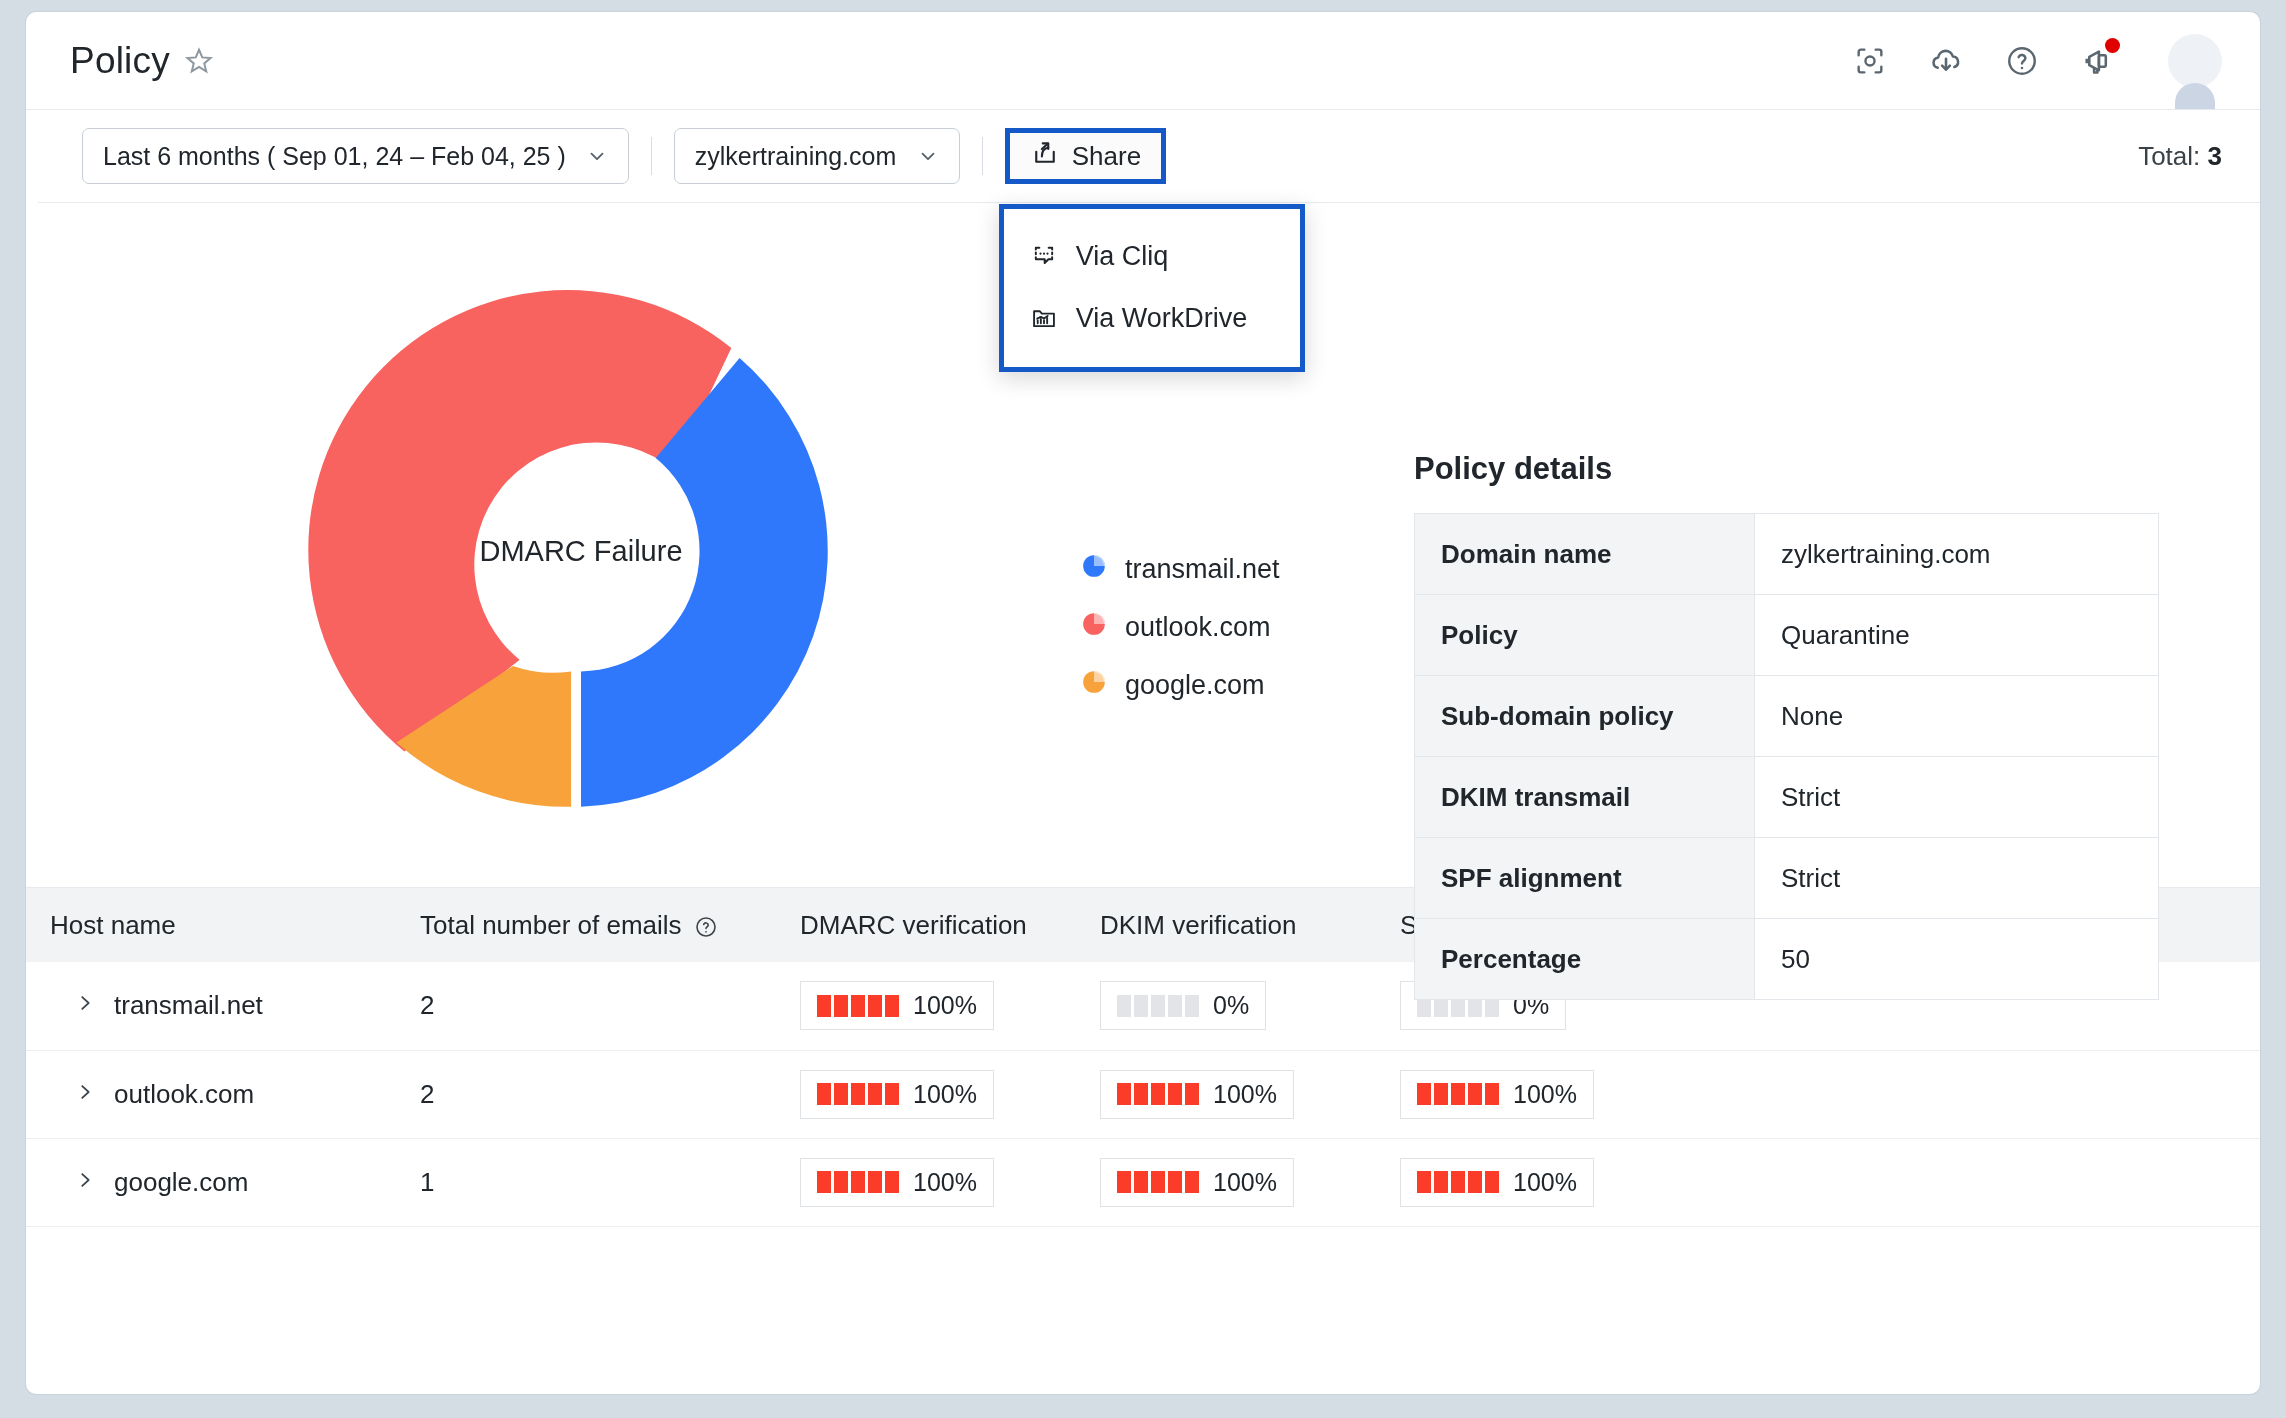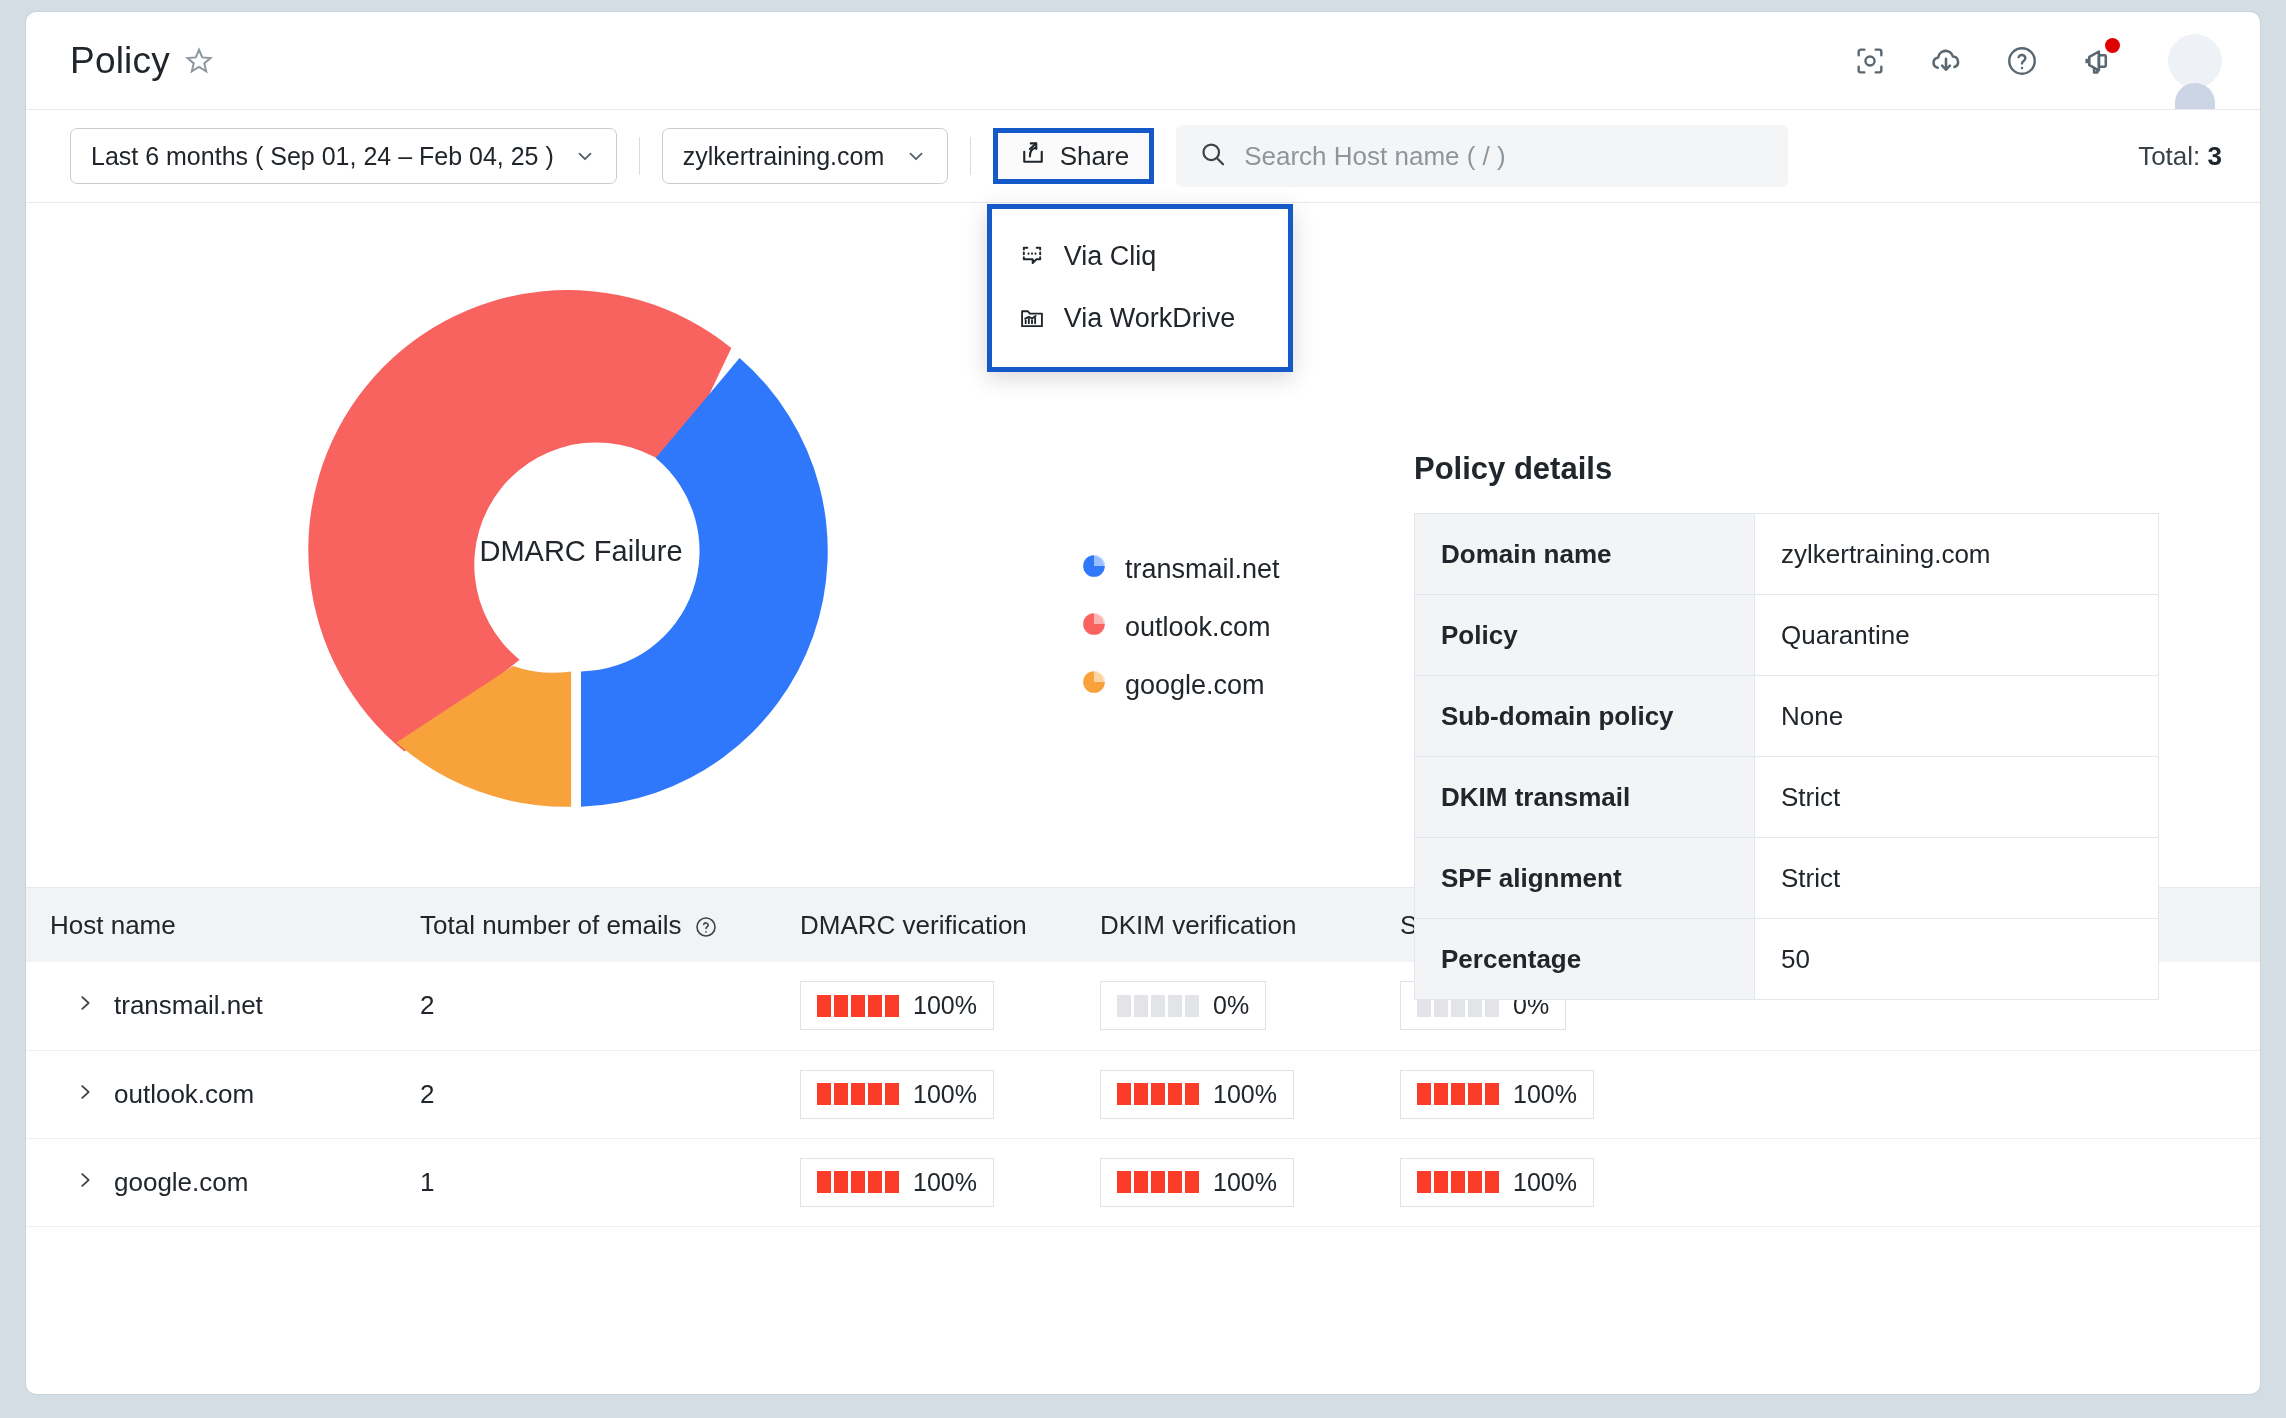--- a/index.html
+++ b/index.html
@@ -79,20 +79,21 @@
 
   
   .toolbar {
     position: relative;
     height: 93px;
     border-bottom: 1px solid #e6eaee;
     display: flex;
     align-items: center;
     padding: 0 38px 0 44px;
     gap: 0;
+    margin-left: 12px;
   }
   .select-box {
     height: 56px;
     border: 1px solid #c8ced4;
     border-radius: 7px;
     display: flex;
     align-items: center;
     padding: 0 20px;
     font-size: 25px;
     color: #20262b;
@@ -379,29 +380,20 @@
               <path d="M3.5 19V6.2h5l1.6 2h10.4V19z"></path>
               <path d="M6.6 16.5V14M9.3 16.5v-3.8M12 16.5v-2.6M14.7 16.5v-4.6"></path>
               <path d="M6.2 12.6 9.3 11l2.7 1.4 3.1-2.2"></path>
             </svg>
           </span>
           <span>Via WorkDrive</span>
         </div>
       </div>
     </div>
 
-    <div class="search-box">
-      <span>
-        <svg width="30" height="30" viewBox="0 0 24 24" fill="none" stroke="#3d454b" stroke-width="1.8" stroke-linecap="round">
-          <circle cx="10.6" cy="10.6" r="6.2"></circle>
-          <path d="M15.2 15.4 20 20.2"></path>
-        </svg>
-      </span>
-      <input type="text" placeholder="Search Host name ( / )" style="">
-    </div>
 
     <div class="total">
       <span>Total:</span>
       <b>3</b>
     </div>
   </div>
 
   <div class="chart-area">
 
     <div class="donut-wrap">

